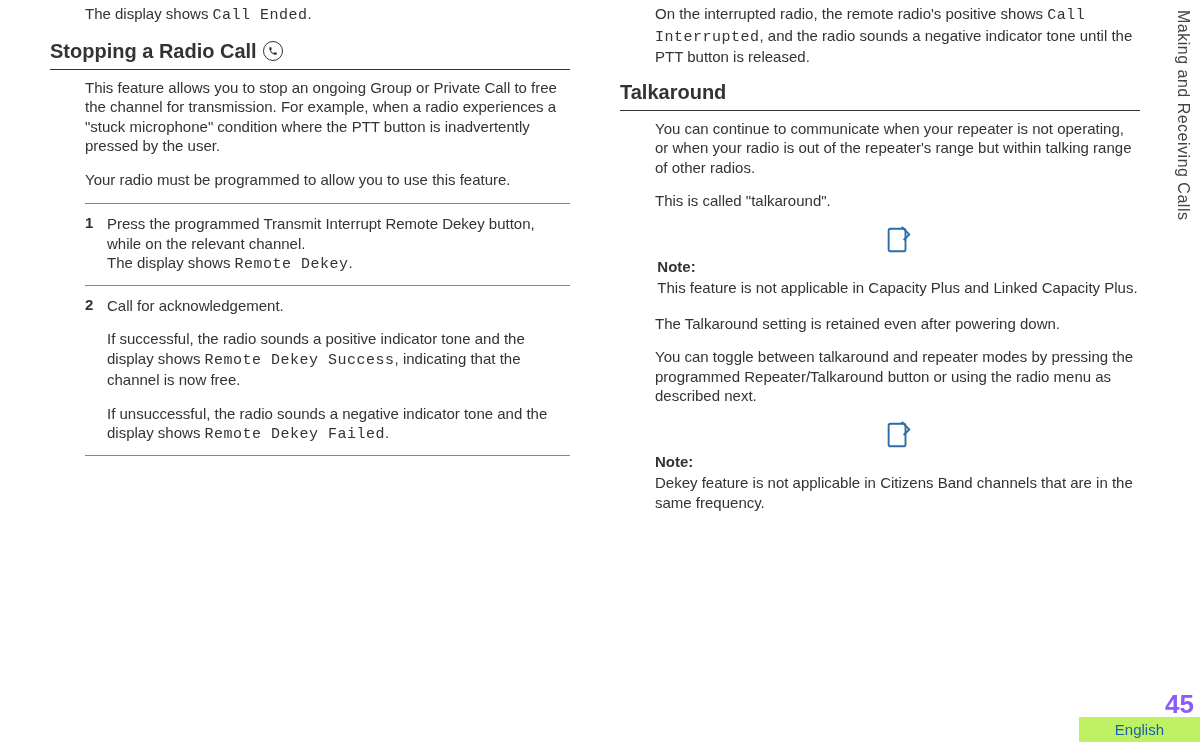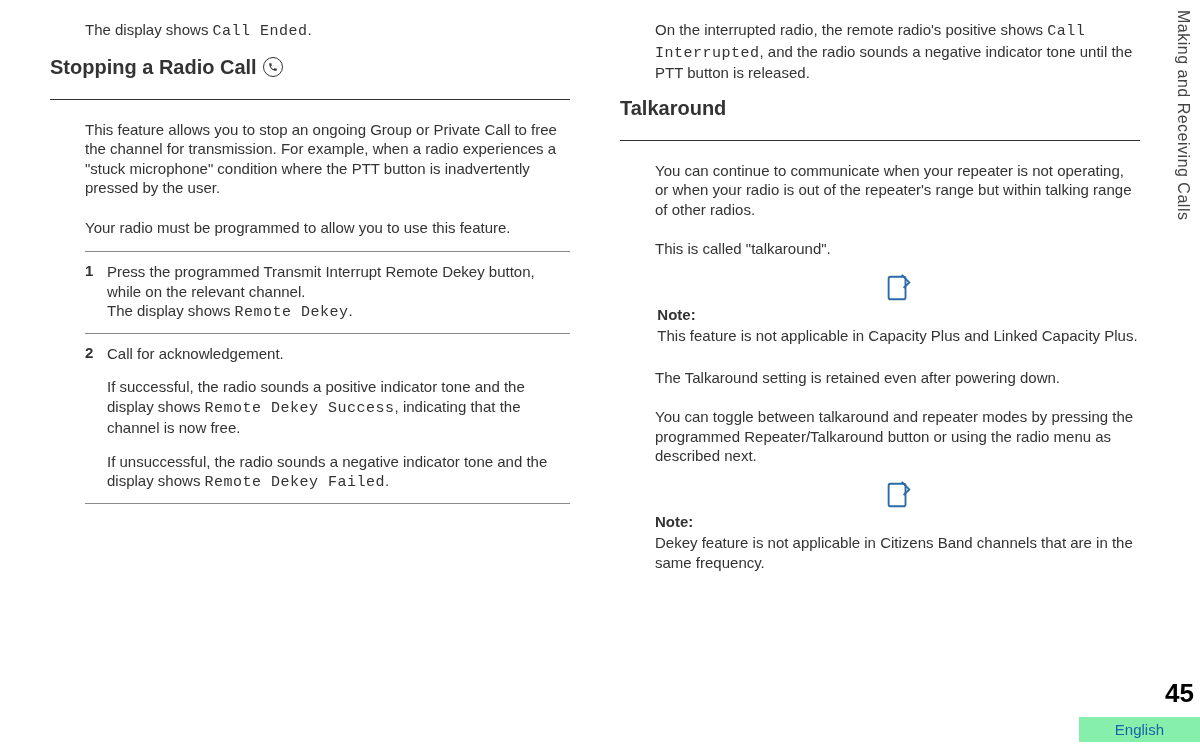--- a/index.html
+++ b/index.html
@@ -21,28 +21,28 @@
     box-sizing: border-box;
   }
   .col {
     width: 520px;
     padding: 0 20px 0 10px;
   }
   .col-right {
     padding-left: 30px;
   }
   p {
-    margin: 20px 0 14px 0;
+    margin: 4px 0 14px 0;
     line-height: 1.3;
   }
   h2 {
     font-size: 20px;
     font-weight: bold;
     border-bottom: 1.5px solid #333;
-    padding-bottom: 20px;
+    padding-bottom: 6px;
     margin: 14px 0 8px 0;
     display: flex;
     align-items: center;
     gap: 6px;
   }
   .indent {
     padding-left: 35px;
   }
   .mono {
     font-family: "Courier New", monospace;
@@ -86,30 +86,30 @@
     right: 8px;
     top: 10px;
     writing-mode: vertical-rl;
     font-size: 16px;
     color: #444;
     letter-spacing: 0.5px;
   }
   .page-num {
     position: absolute;
     right: 6px;
-    bottom: 39px;
+    bottom: 28px;
     font-size: 26px;
     font-weight: bold;
-    color: #000000;
+    color: #8b5cf6;
   }
   .lang-tab {
     position: absolute;
     right: 0;
     bottom: 6px;
-    background: #86efac;
+    background: #bef264;
     color: #1a62a6;
     padding: 4px 36px;
     font-size: 15px;
   }
   .icon-circle {
     display: inline-flex;
     width: 18px;
     height: 18px;
     border: 1.5px solid #333;
     border-radius: 50%;

